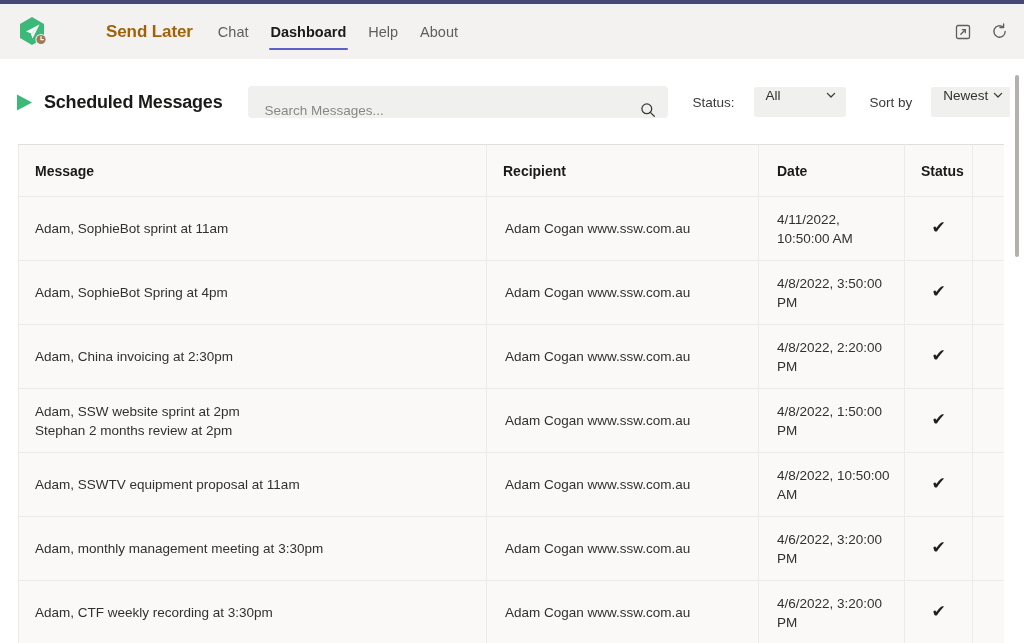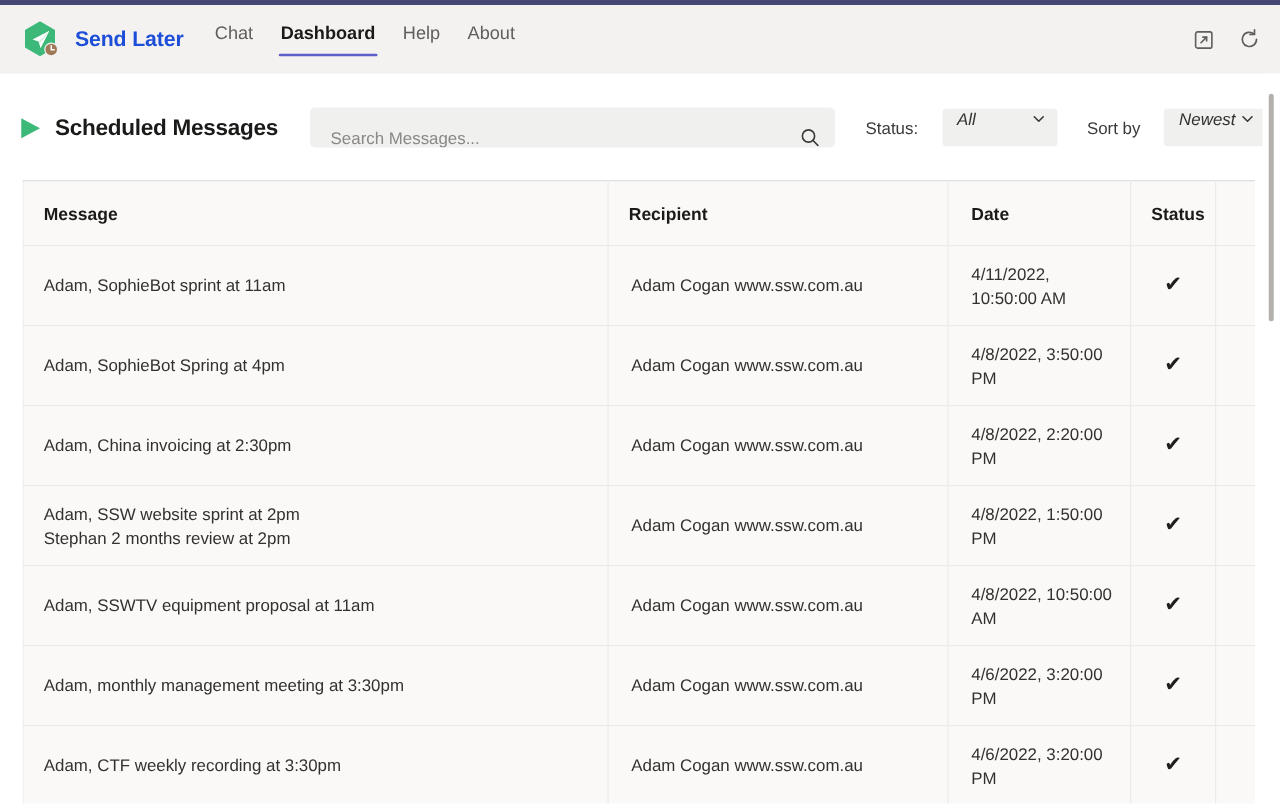--- a/index.html
+++ b/index.html
@@ -48,27 +48,29 @@
   .logo {
     width: 34px;
     height: 34px;
     position: relative;
     flex: none;
   }
   .logo svg { display: block; }
   .brand-name {
     font-size: 17px;
     font-weight: bold;
-    color: #1d4ed8;
+    color: #a16207;
     letter-spacing: -0.1px;
     white-space: nowrap;
+    margin-left: 46px;
   }
 
   .nav {
     display: flex;
+    align-items: center;
     gap: 0px;
     height: 65px;
   }
   .nav-item {
     position: relative;
     height: 55px;
     display: flex;
     align-items: center;
     padding: 0 11px;
     font-size: 14.5px;
@@ -176,21 +178,20 @@
   .select-box {
     position: relative;
     height: 30px;
     background: #f0f0ef;
     border-radius: 3px;
     display: flex;
     align-items: center;
     box-sizing: border-box;
     padding: 0 9px 14px 12px;
     cursor: pointer;
-    font-style: italic;
   }
   .select-box.status { width: 92px; }
   .select-box.sort { width: 82px; }
   .select-value {
     font-size: 13.5px;
     color: #323130;
     white-space: nowrap;
   }
   .chevron {
     margin-left: auto;

